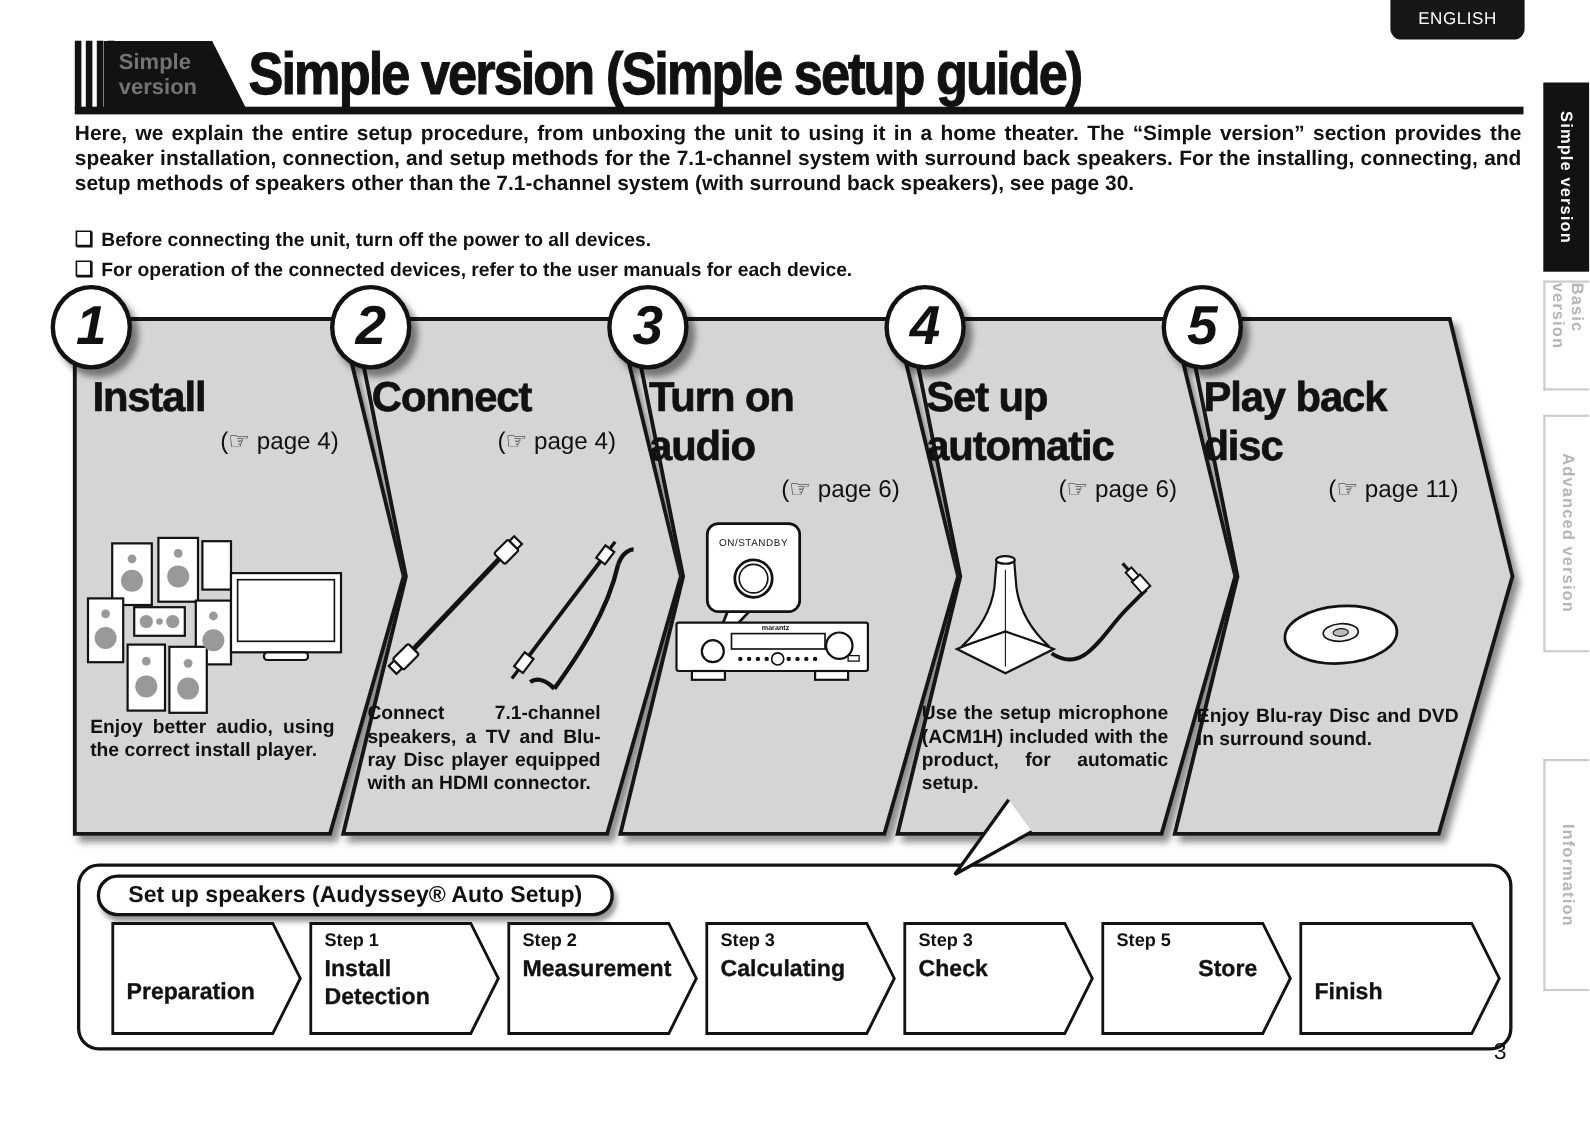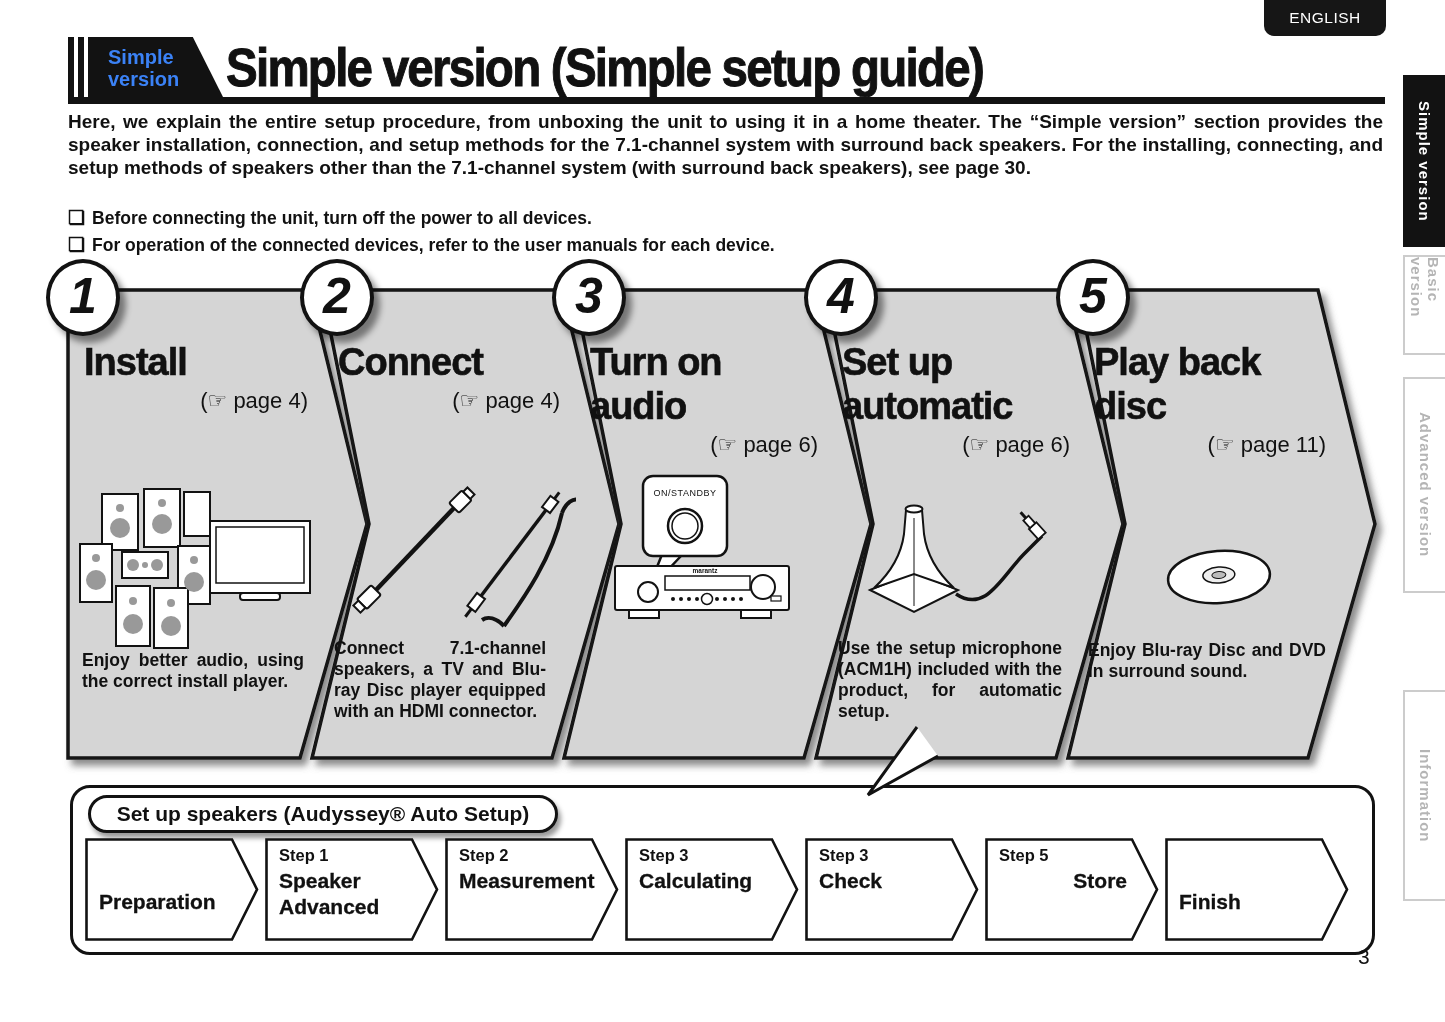--- a/index.html
+++ b/index.html
@@ -1,21 +1,21 @@
 <!DOCTYPE html>
 <html><head>
 <meta charset="utf-8">
 <style>
   html,body{margin:0;padding:0;background:#fff;}
   .page{position:relative;width:1445px;height:1022px;background:#fff;overflow:hidden;
         font-family:"Liberation Sans",sans-serif;color:#111;}
   .abs{position:absolute;}
   
   .stripe{display:inline-block;width:6px;height:62px;background:#121212;margin-right:4px;}
-  .badge{background:#121212;color:#3b82f6;clip-path:polygon(0 0,76% 0,100% 100%,0 100%);
+  .badge{background:#121212;color:#737373;clip-path:polygon(0 0,76% 0,100% 100%,0 100%);
          font-weight:bold;font-size:20px;line-height:22px;padding:9px 0 0 14px;box-sizing:border-box;}
   .h1{font-size:54px;font-weight:bold;letter-spacing:-2px;white-space:nowrap;
       transform:scaleX(.88);transform-origin:left top;-webkit-text-stroke:1px #111;}
   .rule{background:#121212;}
   .intro{font-weight:bold;font-size:19px;line-height:23px;text-align:justify;margin:0;}
   .bullet{font-weight:bold;font-size:17.5px;}
   .bullet .glyph{font-size:19px;margin-right:7px;}
   
   .tab{left:1403px;width:42px;writing-mode:vertical-rl;display:flex;align-items:center;justify-content:center;
        font-weight:bold;font-size:15px;letter-spacing:1px;box-sizing:border-box;}
@@ -25,21 +25,21 @@
   .numcircle{width:66px;height:66px;border-radius:50%;background:#fff;border:4px solid #121212;
              display:flex;align-items:center;justify-content:center;font-style:italic;font-weight:bold;
              font-size:50px;box-shadow:6px 7px 6px rgba(0,0,0,.45);padding-bottom:3px;box-sizing:content-box;}
   .ptitle{font-size:38px;font-weight:bold;line-height:44px;letter-spacing:-1px;-webkit-text-stroke:.6px #111;}
   .pref{font-size:22px;text-align:right;white-space:nowrap;}
   .pdesc{font-weight:bold;font-size:17.5px;line-height:21px;text-align:justify;}
   
   .abox{border:3px solid #121212;border-radius:20px;background:#fff;box-sizing:border-box;}
   .pill{border:3px solid #121212;border-radius:20px;background:#fff;display:flex;align-items:center;justify-content:center;
         font-weight:bold;font-size:21px;box-shadow:3px 5px 5px rgba(0,0,0,.4);box-sizing:border-box;}
-  .flow-item{width:174px;height:128px;}
+  .flow-item{width:174px;height:128px;margin-left:16px;}
   .flow-item svg{position:absolute;left:0;top:0;}
   .fstep{position:absolute;left:14px;top:8px;font-size:16.5px;font-weight:bold;}
   .fname{position:absolute;left:14px;top:30px;width:128px;font-size:21px;font-weight:bold;line-height:26px;
          -webkit-text-stroke:.3px #111;}
   .fname.center{top:50%;transform:translateY(-50%);}
   .pagenum{font-size:21px;}
 </style>
 </head>
 <body>
 
@@ -217,21 +217,21 @@
     <svg width="174" height="103" viewBox="0 0 174 103">
       <polygon points="1.5,1.5 147,1.5 172,51.5 147,101.5 1.5,101.5" fill="#fff" stroke="#121212" stroke-width="2.6"></polygon>
       </svg>
     <div class="fname center">Preparation</div>
   </div>
   <div class="abs flow-item" style="left:265px;top:838px;">
     <svg width="174" height="103" viewBox="0 0 174 103">
       <polygon points="1.5,1.5 147,1.5 172,51.5 147,101.5 1.5,101.5" fill="#fff" stroke="#121212" stroke-width="2.6"></polygon>
       </svg>
     <div class="fstep">Step 1</div>
-    <div class="fname">Speaker Advanced</div>
+    <div class="fname">Install Detection</div>
   </div>
   <div class="abs flow-item" style="left:445px;top:838px;">
     <svg width="174" height="103" viewBox="0 0 174 103">
       <polygon points="1.5,1.5 147,1.5 172,51.5 147,101.5 1.5,101.5" fill="#fff" stroke="#121212" stroke-width="2.6"></polygon>
       </svg>
     <div class="fstep">Step 2</div>
     <div class="fname">Measurement</div>
   </div>
   <div class="abs flow-item" style="left:625px;top:838px;">
     <svg width="174" height="103" viewBox="0 0 174 103">

